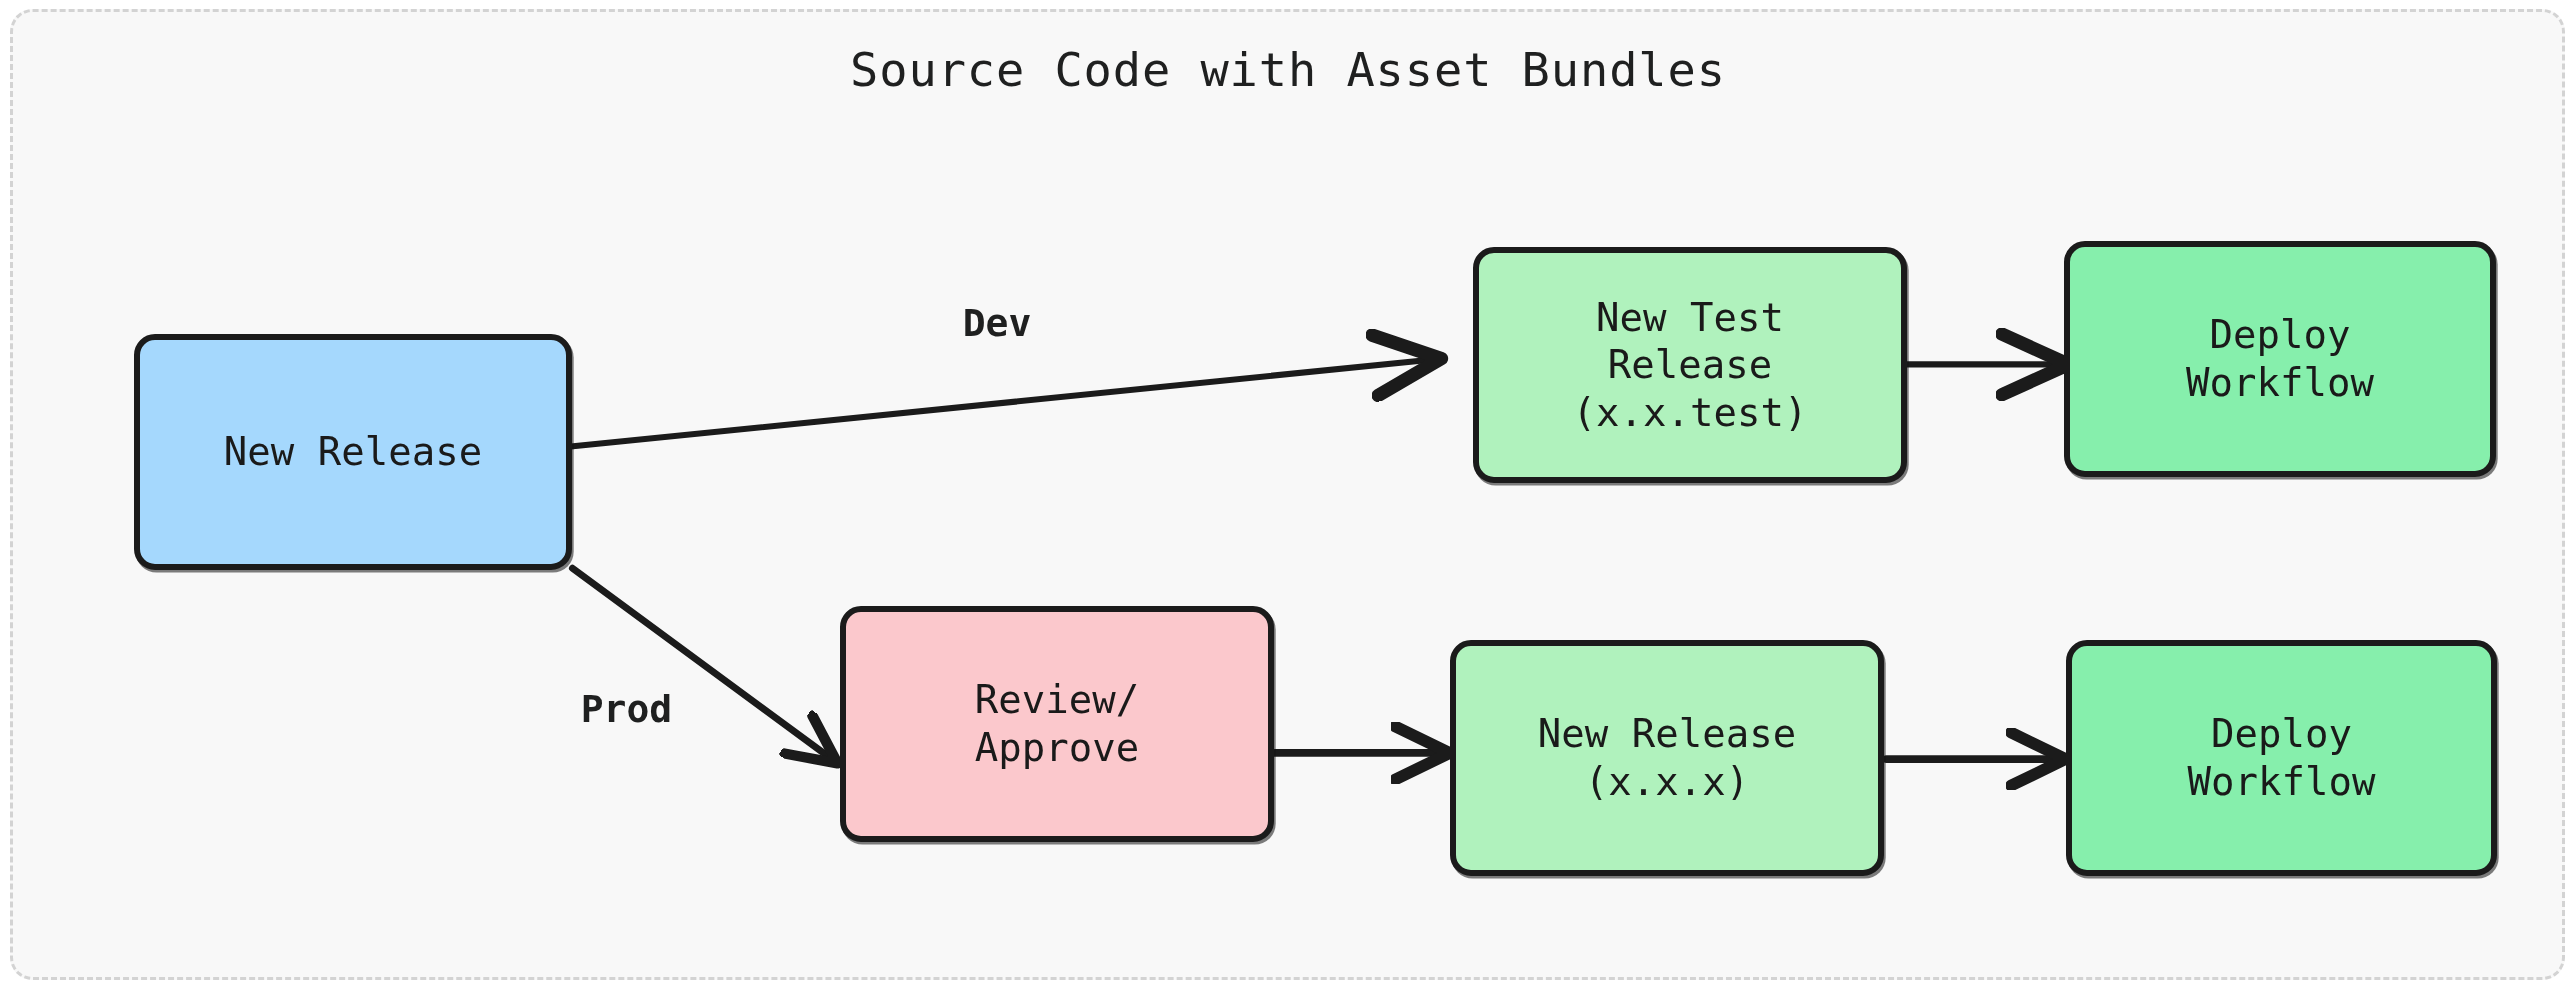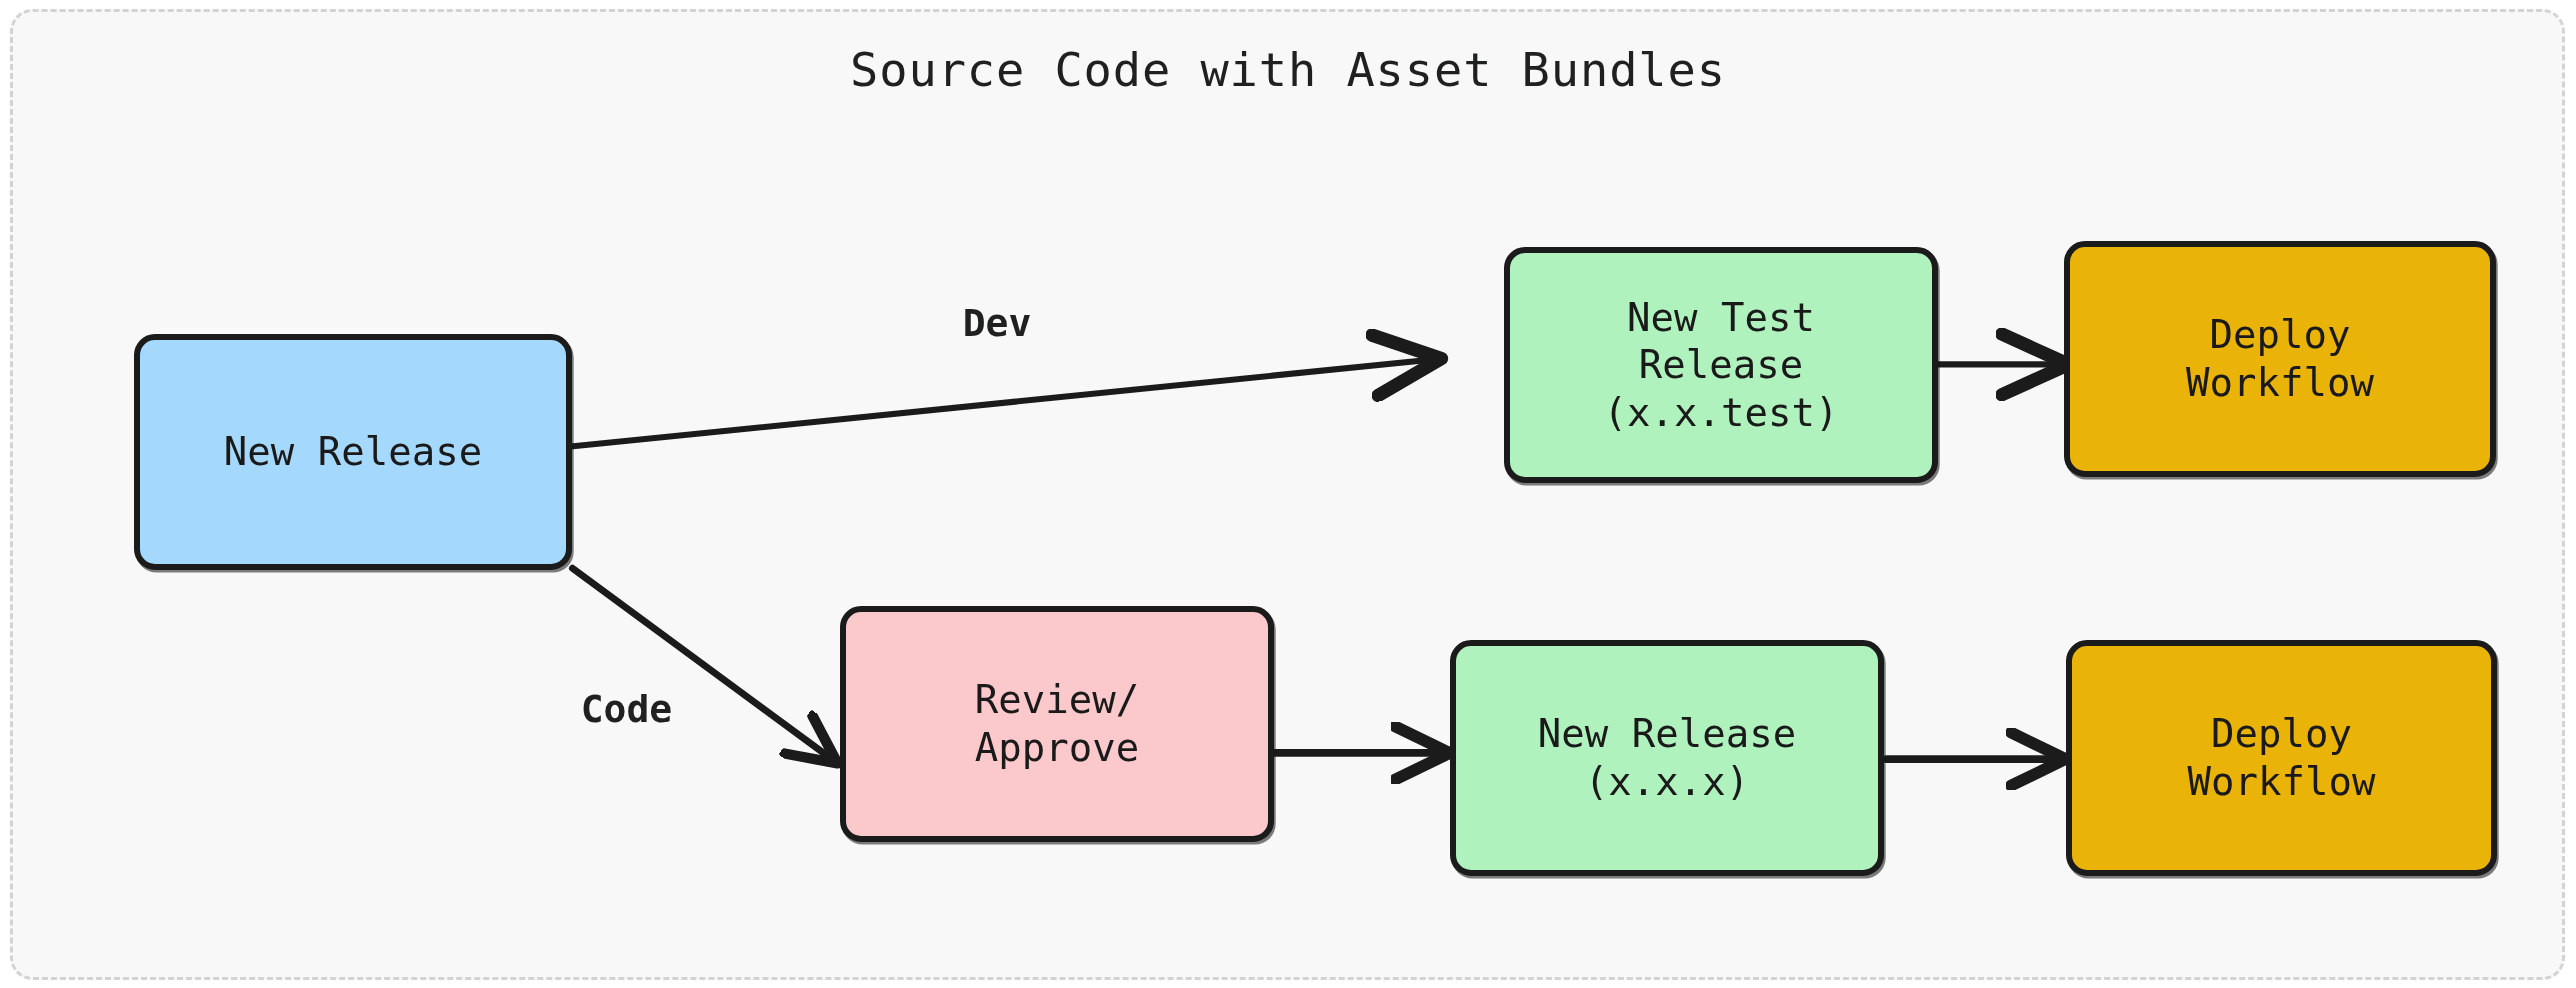--- a/index.html
+++ b/index.html
@@ -68,21 +68,21 @@
     white-space: pre-line;
     box-shadow: 1.7px 2.6px 0 rgba(20,20,20,0.55);
   }
   .node .node-label {
     display: block;
     padding: 0 8.7px;
     white-space: pre-line;
   }
   .node-blue   { background: #a5d8fd; }
   .node-green  { background: #b0f2bd; }
-  .node-orange { background: #eab308; }
+  .node-orange { background: #86efac; }
   .node-pink   { background: #fbc8cc; }
 
   
   .edge-label {
     position: absolute;
     font-family: "DejaVu Sans Mono", "Liberation Mono", monospace;
     font-size: 38px;
     color: #1f2020;
     background: #f8f8f8;
     padding: 1.7px 8.7px;
@@ -115,27 +115,27 @@
 
     <path d="M 660,655 L 963,878" fill="none" stroke="#1b1b1b" stroke-width="8" stroke-linecap="round" marker-end="url(#arrow-thick)"></path>
 
     <path d="M 1470,868 L 1668,868" fill="none" stroke="#1b1b1b" stroke-width="9" stroke-linecap="round" marker-end="url(#arrow-thick)"></path>
 
     <path d="M 2175,875 L 2378,875" fill="none" stroke="#1b1b1b" stroke-width="9" stroke-linecap="round" marker-end="url(#arrow-thick)"></path>
   </svg>
 
   <div class="edge-label" style="left:954px; top:299px;">Dev</div>
 
-  <div class="edge-label" style="left:572px; top:685px;">Code</div>
+  <div class="edge-label" style="left:572px; top:685px;">Prod</div>
 
   <div class="node node-blue" style="left:134px; top:334px; width:438px; height:236px;">
     <span class="node-label">New Release</span>
   </div>
 
-  <div class="node node-green" style="left:1504px; top:247px; width:434px; height:236px;">
+  <div class="node node-green" style="left:1473px; top:247px; width:434px; height:236px;">
     <span class="node-label">New Test
 Release
 (x.x.test)</span>
   </div>
 
   <div class="node node-orange" style="left:2064px; top:241px; width:432px; height:236px;">
     <span class="node-label">Deploy
 Workflow</span>
   </div>
 

